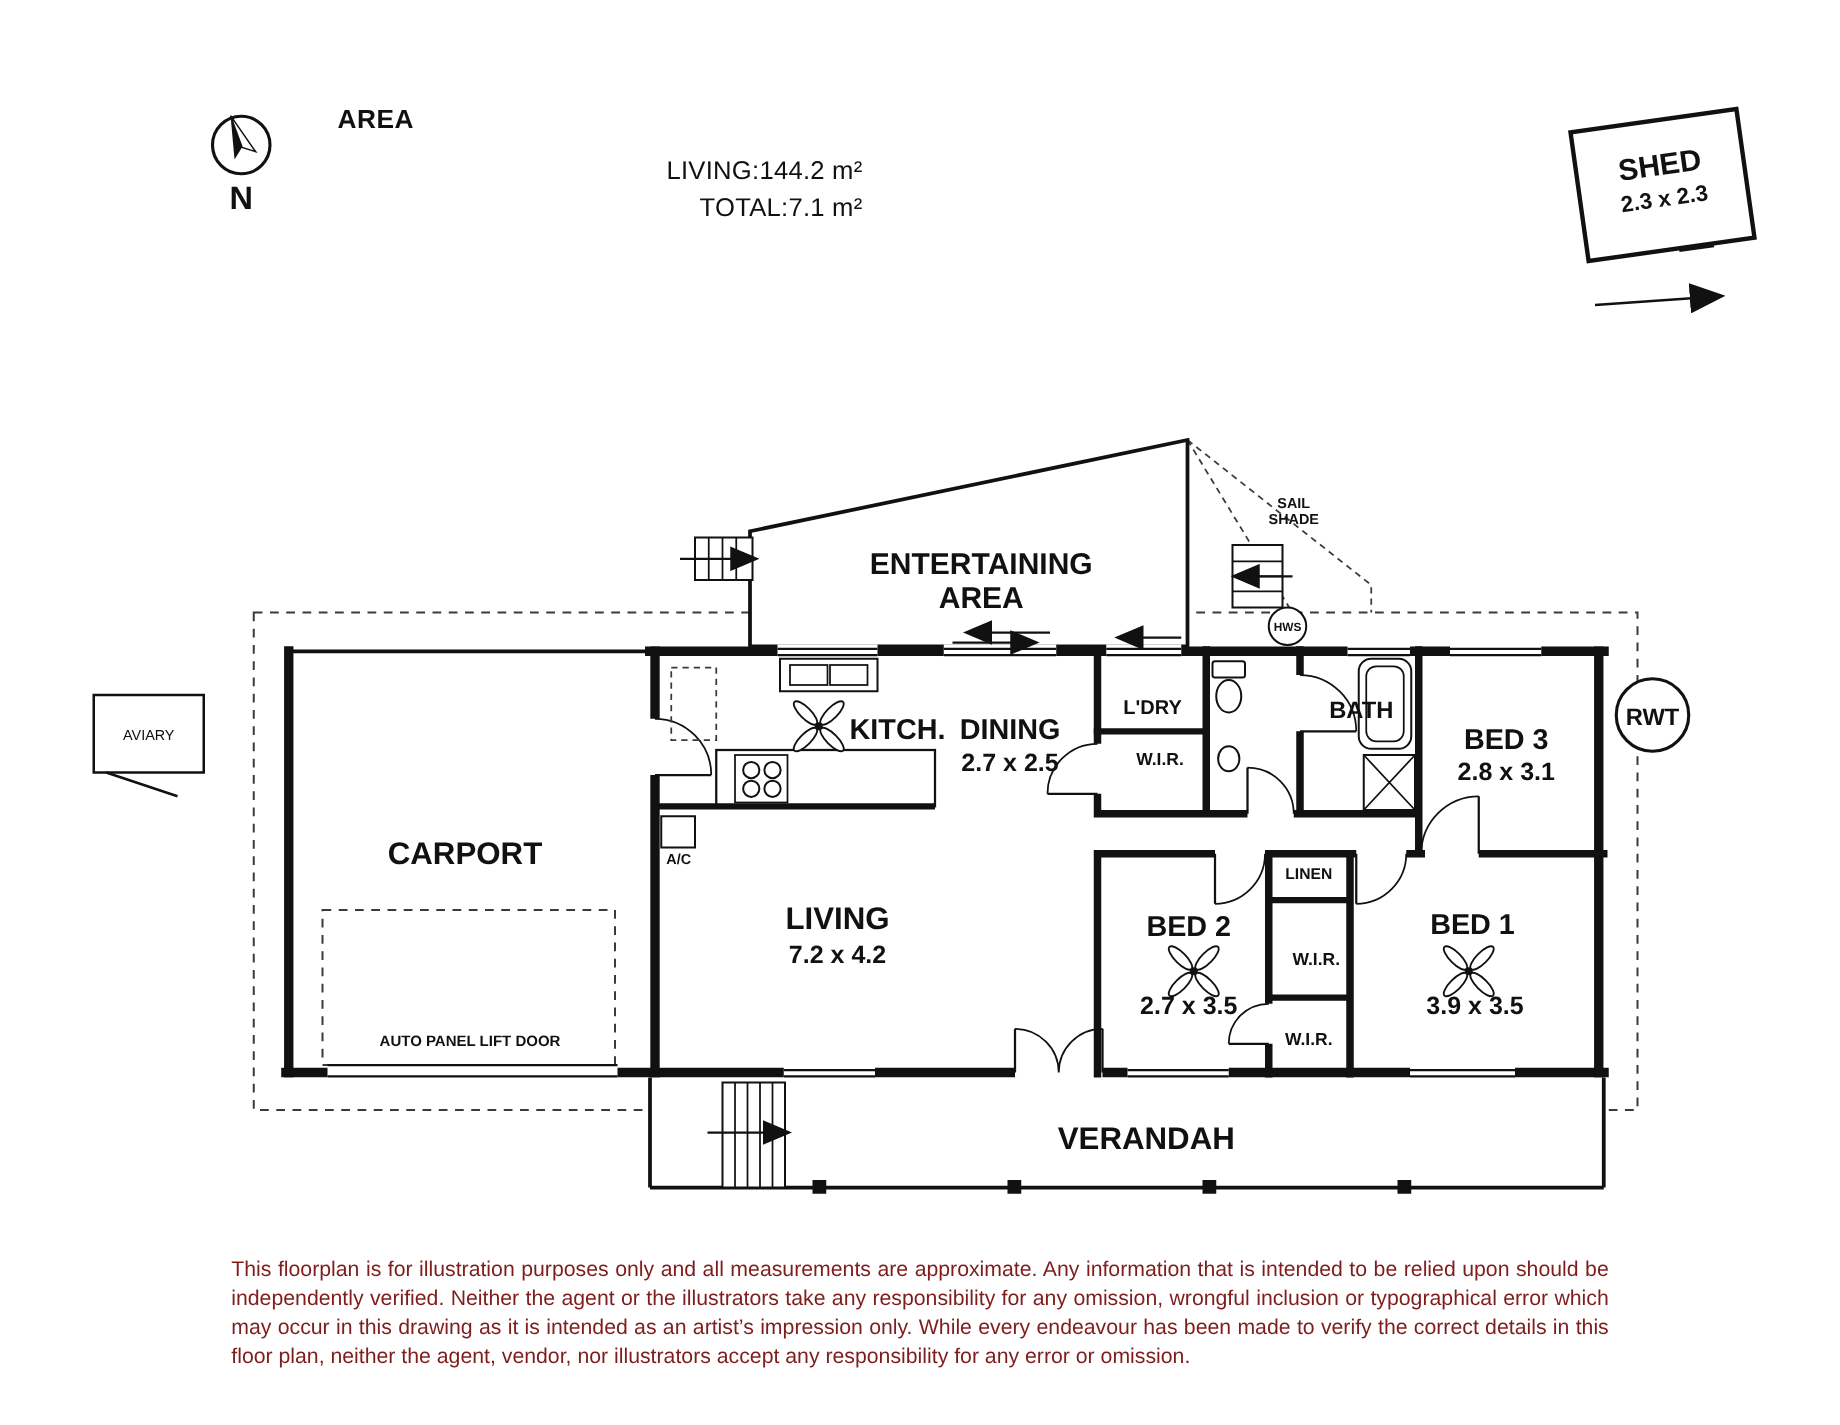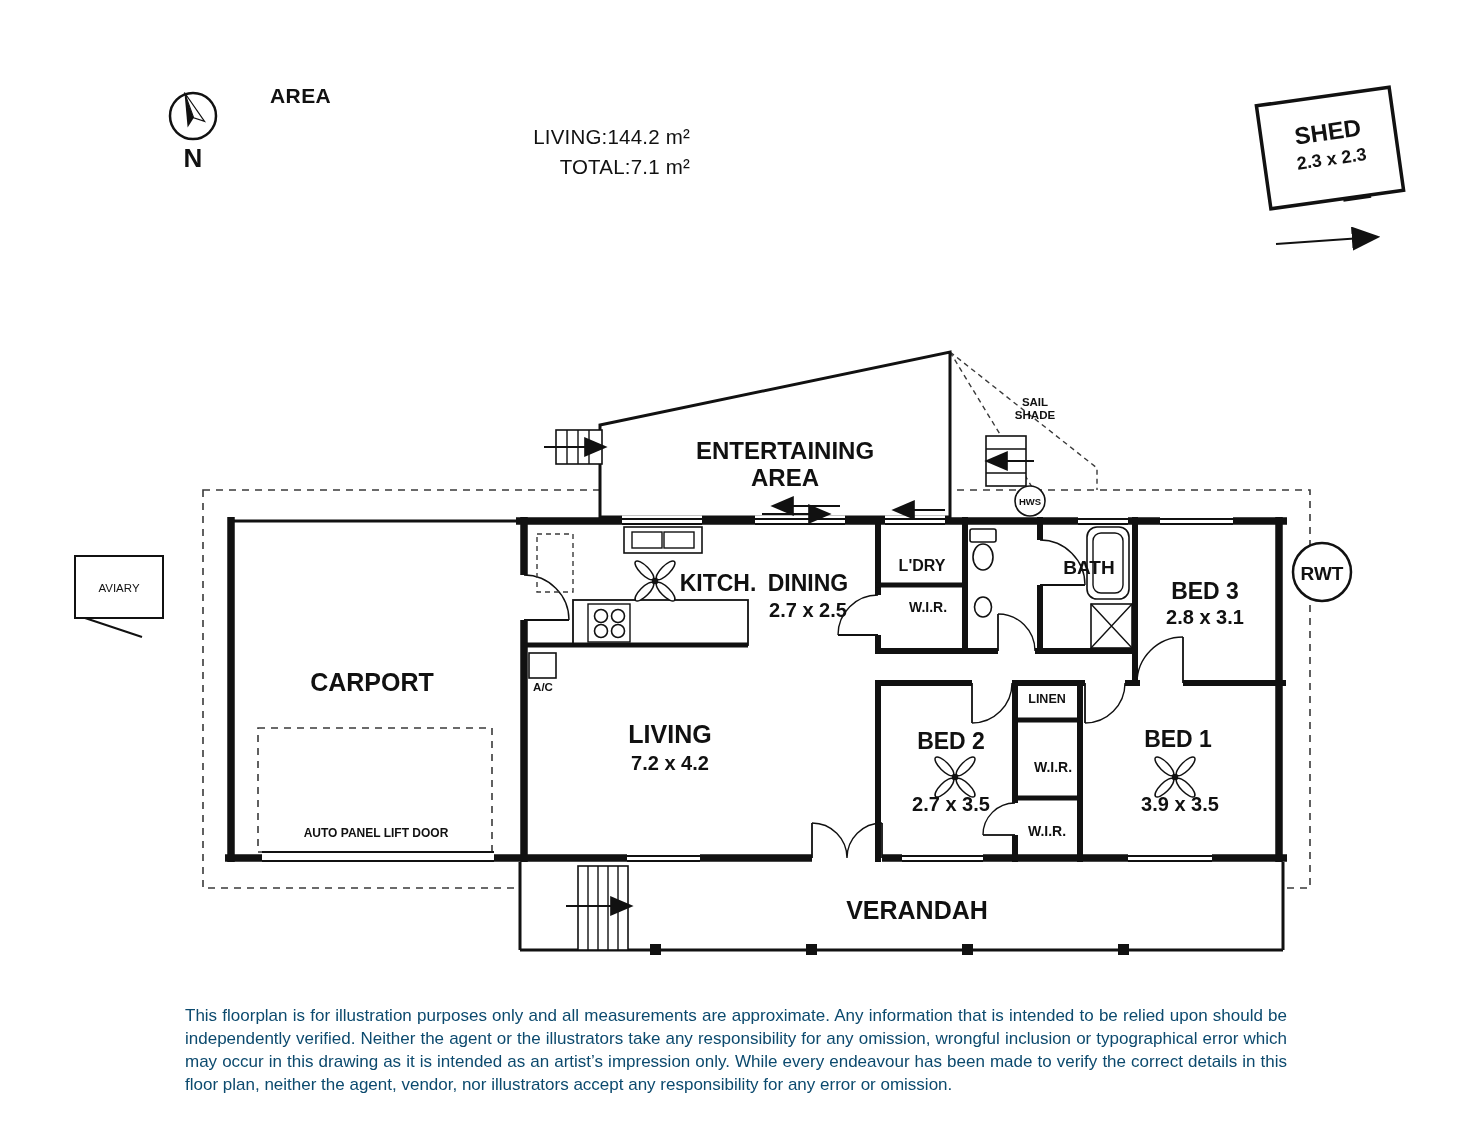--- a/index.html
+++ b/index.html
@@ -8,21 +8,21 @@
     position:relative; width:1472px; height:1140px; background:#fff;
     font-family:"Liberation Sans", sans-serif; overflow:hidden; color:#111;
   }
   .plan-svg { position:absolute; left:0; top:0; }
   .legend { position:absolute; left:270px; top:84px; width:420px; }
   .legend-title { font-size:21px; font-weight:bold; letter-spacing:.4px; margin-bottom:14px; }
   .legend-row { display:flex; justify-content:flex-end; font-size:20.5px; font-weight:normal; line-height:29.6px; letter-spacing:.2px; }
   .legend-total { margin-top:16px; }
   .disclaimer {
     position:absolute; left:185px; top:1004px; width:1102px;
-    font-size:17px; line-height:23px; text-align:justify; color:#0c4a6e;
+    font-size:17px; line-height:23px; text-align:justify; color:#7f1d1d;
   }
   svg text { font-family:"Liberation Sans", sans-serif; fill:#111; }
   .wx { stroke:#111; stroke-width:7.5; fill:none; }
   .wi { stroke:#111; stroke-width:6; fill:none; }
   .w5 { stroke:#111; stroke-width:5; fill:none; }
   .med { stroke:#111; stroke-width:3; fill:none; }
   .thin { stroke:#111; stroke-width:1.8; fill:none; }
   .hair { stroke:#111; stroke-width:1.4; fill:none; }
   .dash { stroke:#3a3a3a; stroke-width:1.6; fill:none; stroke-dasharray:7 6; }
   .dash2 { stroke:#3a3a3a; stroke-width:1.4; fill:none; stroke-dasharray:5 4; }

